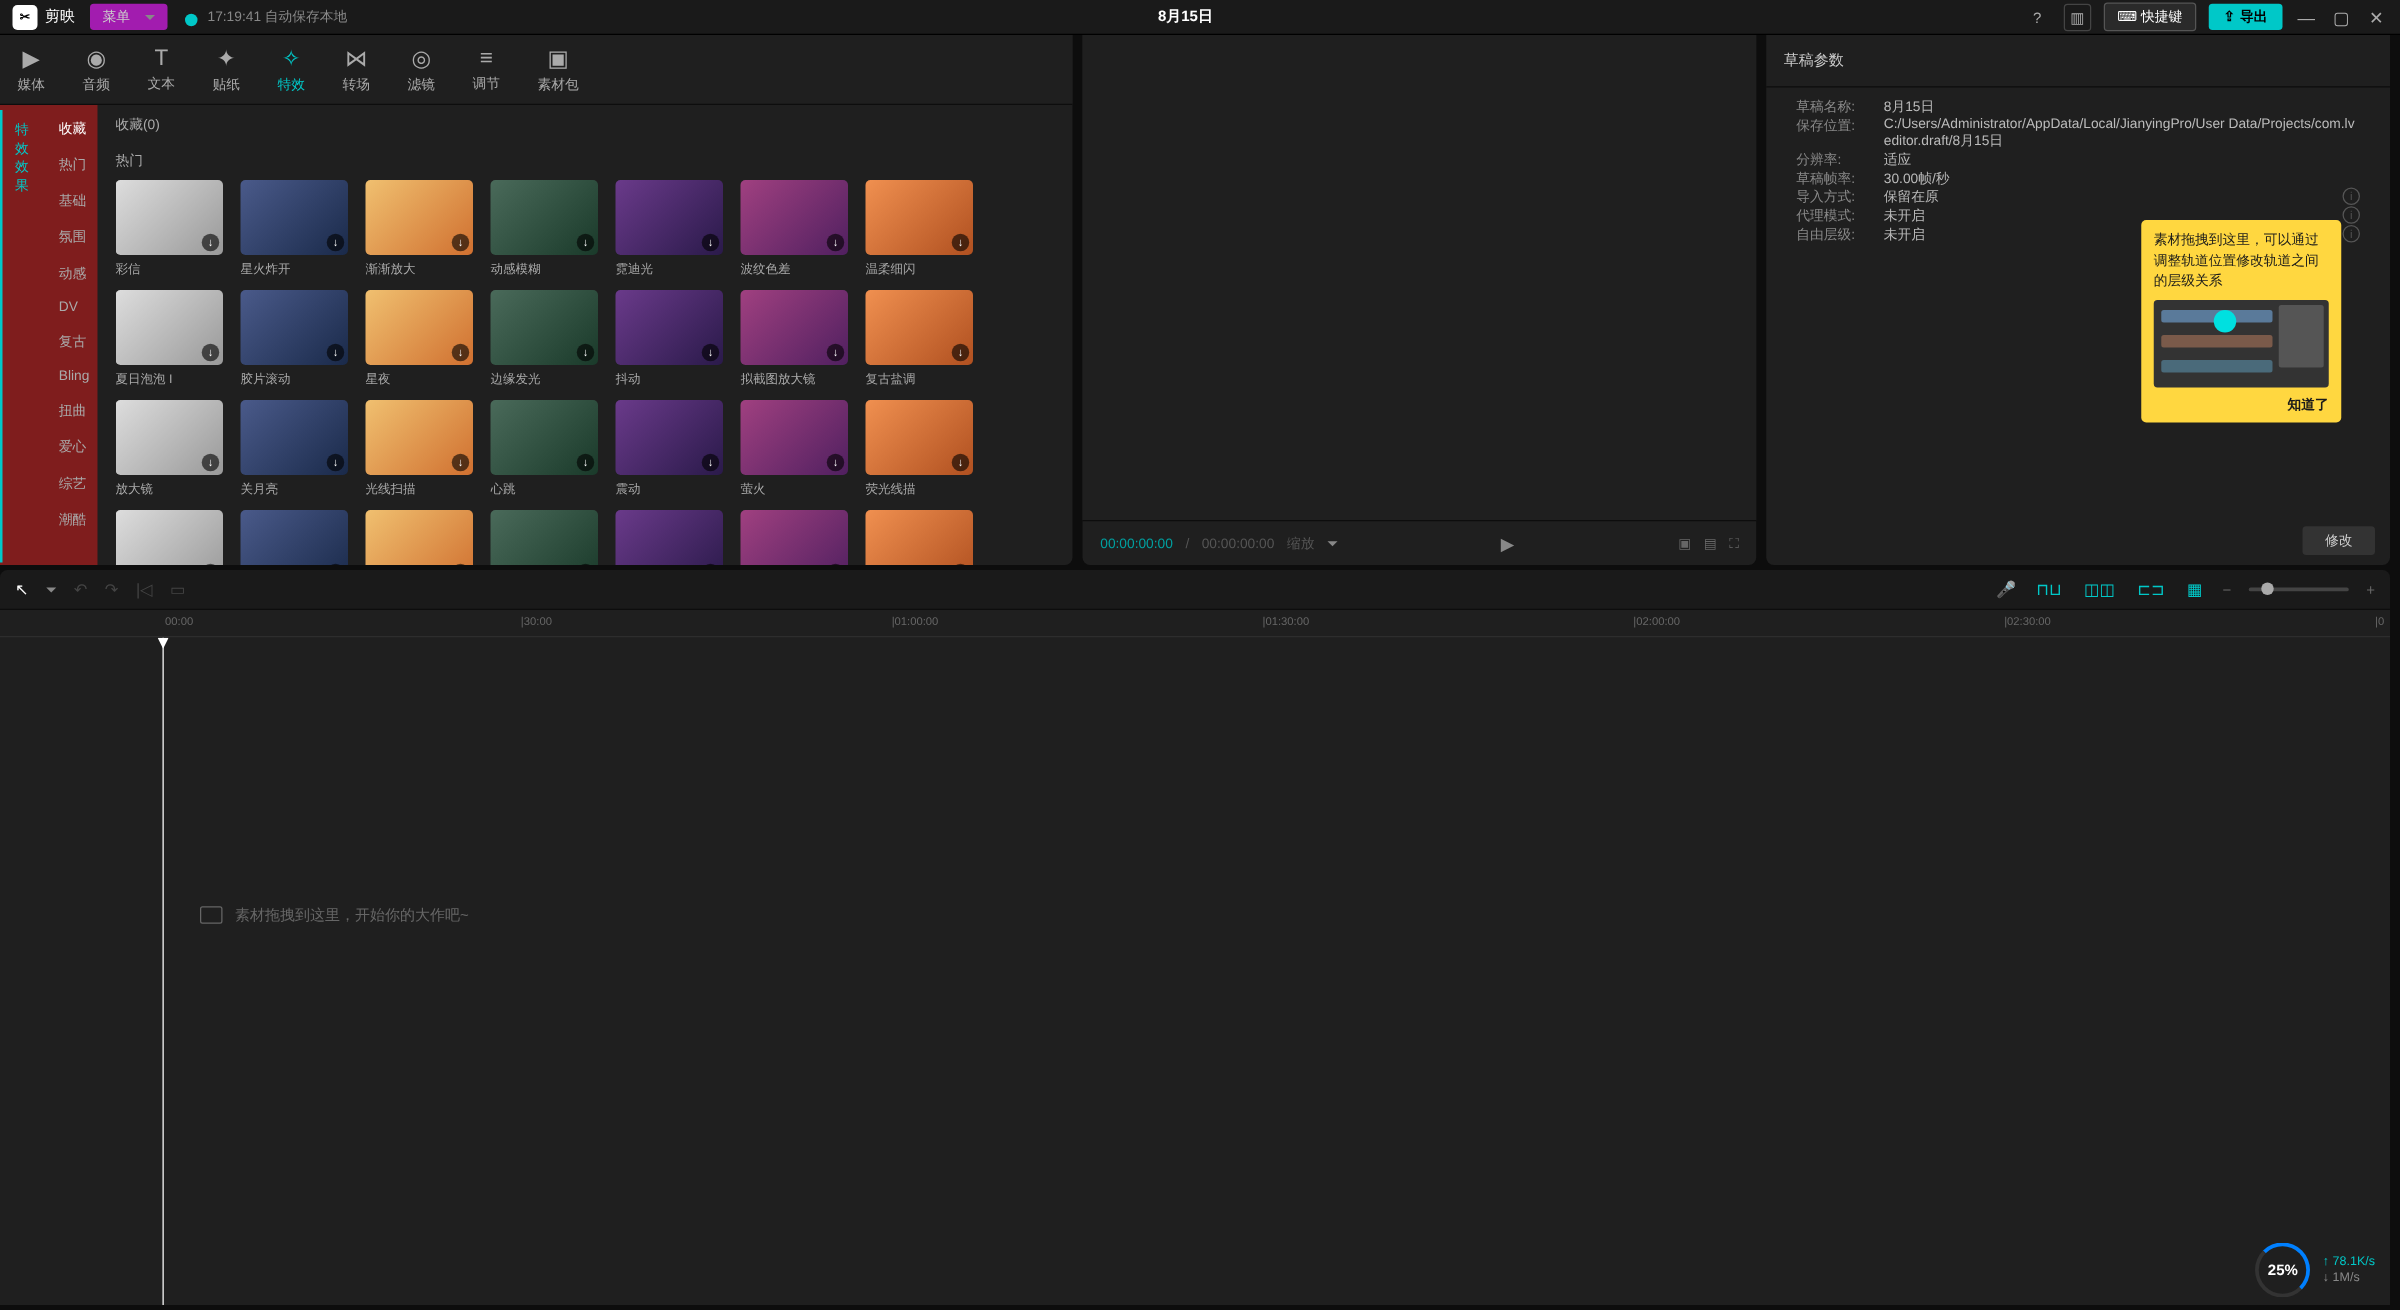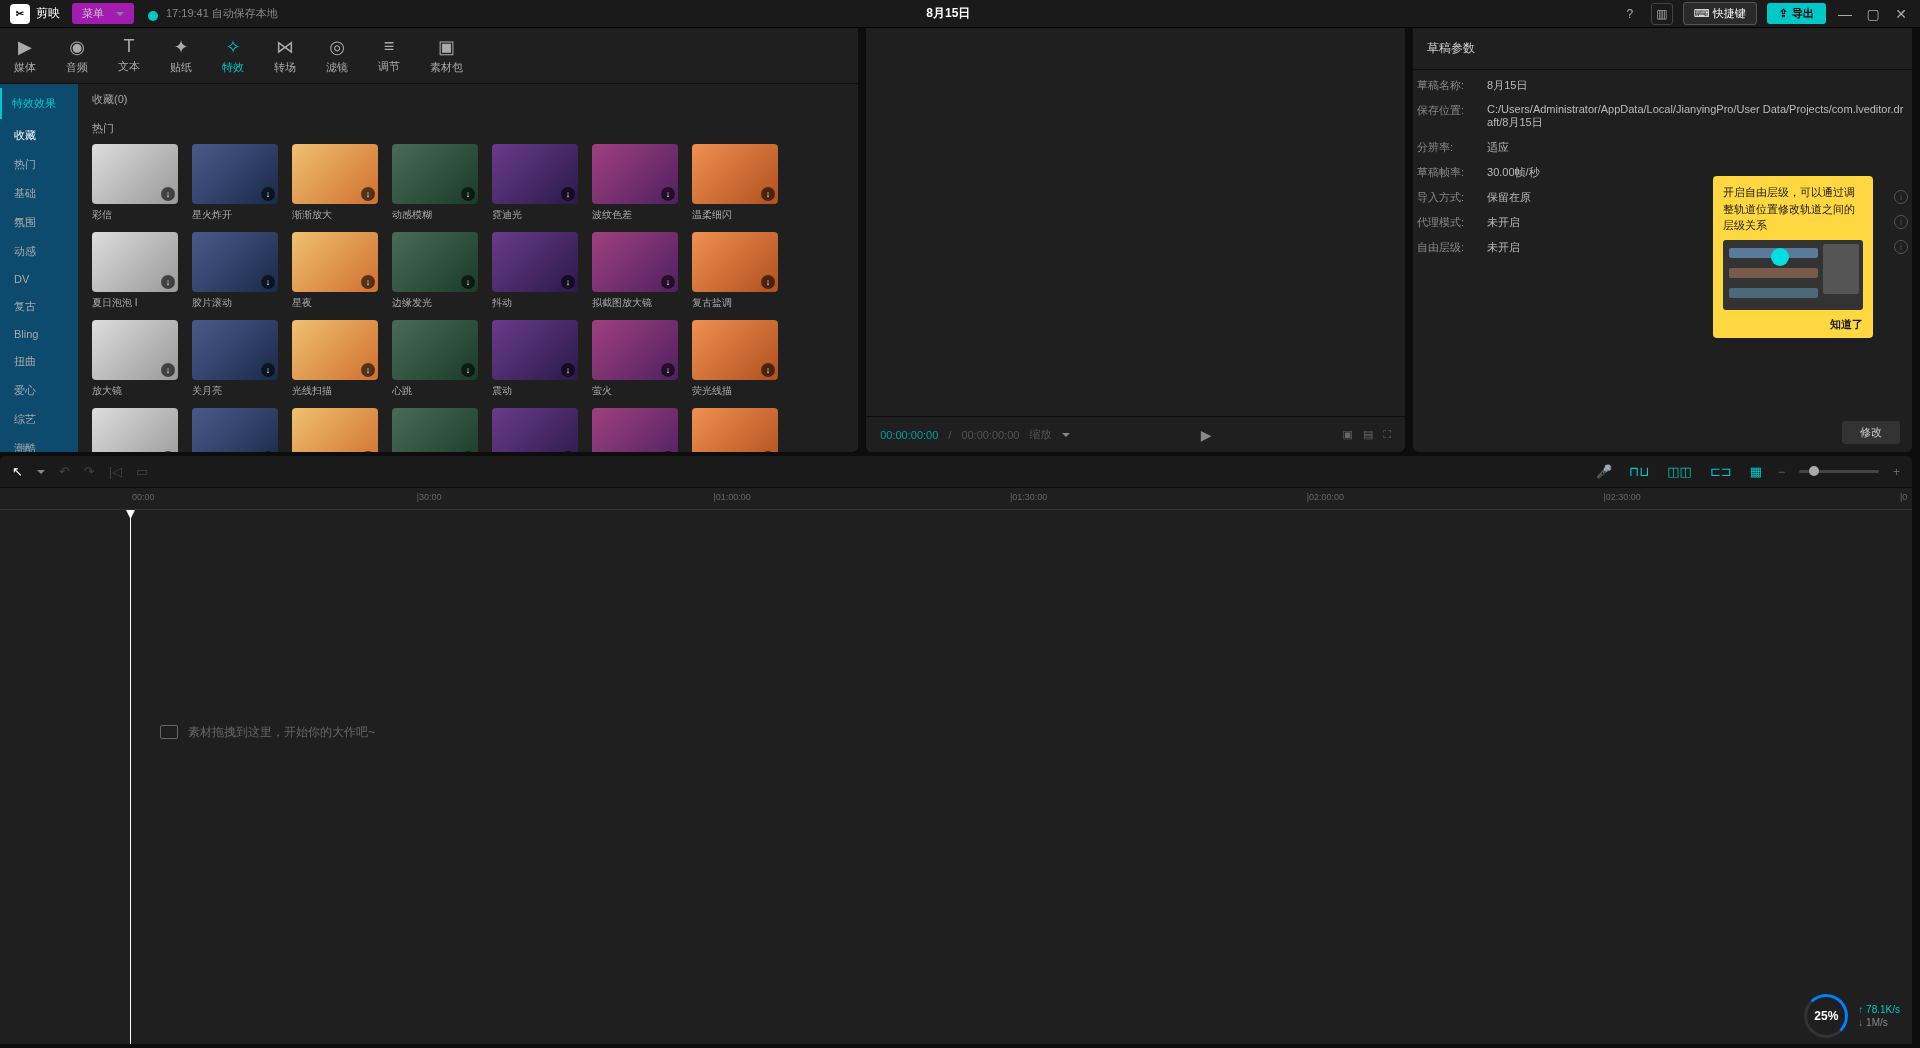--- a/index.html
+++ b/index.html
@@ -21,21 +21,21 @@
 .main-top { display: flex; height: 424px; gap: 8px; padding: 0 8px 0 0; background:#0d0d0d;}
 
 .left-panel { width: 860px; background: #1f1f1f; border-radius: 0 0 6px 6px; display: flex; flex-direction: column; }
 .top-tabs { display: flex; padding: 6px 10px; gap: 22px; border-bottom: 1px solid #0d0d0d; background:#1f1f1f;}
 .top-tab { display: flex; flex-direction: column; align-items: center; gap: 2px; cursor: pointer; color: #aaa; padding:2px 4px;}
 .top-tab.active { color: #00c8c8; }
 .top-tab .tab-icon { font-size: 18px; }
 .top-tab .tab-label { font-size: 11px; }
 
 .panel-body { display: flex; flex: 1; overflow: hidden; }
-.side-tabs { width: 78px; background: #0c4a6e; display: flex; flex-direction: column; padding-top: 4px; }
+.side-tabs { width: 78px; background: #7f1d1d; display: flex; padding-top: 4px; }
 .side-tab-header { color: #00c8c8; font-size: 11px; padding: 8px 10px; border-left: 2px solid #00c8c8; margin-bottom:2px;}
 .side-tab { color: #aaa; font-size: 11px; padding: 7px 14px; cursor: pointer; }
 .side-tab.active { color: #fff; }
 
 .effects-grid { flex: 1; padding: 8px 16px 8px 14px; overflow-y: auto; }
 .section-title { color: #aaa; font-size: 11px; margin-bottom: 8px; }
 .grid { display: flex; flex-wrap: wrap; gap: 14px 14px; margin-bottom: 10px; }
 .effect-item { width: 86px; display: flex; flex-direction: column; gap: 4px; cursor: pointer; }
 .thumb { width: 86px; height: 60px; border-radius: 4px; position: relative; overflow: hidden; }
 .dl-icon { position: absolute; bottom: 3px; right: 3px; width: 14px; height: 14px; background: rgba(0,0,0,0.6); border-radius: 50%; display: flex; align-items: center; justify-content: center; color: #fff; font-size: 9px; }
@@ -44,21 +44,21 @@
 .player-panel { width: 540px; background: #1f1f1f; border-radius: 0 0 6px 6px; display: flex; flex-direction: column; }
 .panel-header { padding: 12px 14px; font-size: 12px; color: #ccc; border-bottom: 1px solid #0d0d0d;}
 .player-area { flex: 1; background: #1f1f1f; }
 .player-controls { height: 36px; display: flex; align-items: center; padding: 0 14px; border-top: 1px solid #0d0d0d; gap: 10px; font-size: 11px; color: #555; }
 .player-controls .time-current{color:#00a0a0;}
 .player-controls .spacer{flex:1;}
 .player-controls .play-btn{color:#888; font-size:14px; cursor:pointer;}
 .player-controls .ctrl-icon{color:#666; cursor:pointer;}
 
 .props-panel { width: 500px; background: #1f1f1f; border-radius: 0 0 6px 6px; display: flex; flex-direction: column; position: relative; }
-.props-list { padding: 8px 4px; display: flex; flex-direction: column; gap: 10px; flex:1;}
+.props-list { padding: 8px 24px; display: flex; flex-direction: column; flex:1;}
 .prop-row { display: flex; align-items: flex-start; font-size: 11px; }
 .prop-label { color: #888; width: 70px; flex-shrink: 0; }
 .prop-value { color: #bbb; flex: 1; word-break: break-all; }
 .prop-info { width:14px; height:14px; border:1px solid #555; border-radius:50%; color:#555; font-size:9px; display:flex; align-items:center; justify-content:center; margin-left:auto; cursor:pointer;}
 .modify-row { padding: 8px 12px; display:flex; justify-content:flex-end;}
 .modify-btn { background: #333; color: #ccc; padding: 4px 18px; border-radius: 3px; font-size: 11px; cursor: pointer; }
 
 .tooltip-card { position: absolute; background: #ffd740; color: #1a1a1a; border-radius: 4px; padding: 8px 10px 6px 10px; width: 160px; z-index: 100; font-size: 11px; line-height: 1.5; }
 .tooltip-card .tt-img{ height:70px; background:#333; border-radius:3px; margin:6px 0; position:relative; overflow:hidden;}
 .tooltip-card .tt-img .bar{position:absolute; height:10px; left:6px; right:45px; border-radius:2px;}
@@ -413,21 +413,21 @@
           <div class="prop-label">自由层级:</div>
           <div class="prop-value">未开启</div>
           <div class="prop-info">i</div>
         </div>
       </div>
     <div class="modify-row">
       <div class="modify-btn">修改</div>
     </div>
 
     <div class="tooltip-card" style="top:148px; left:300px;">
-      <div>开启自由层级，可以通过调整轨道位置修改轨道之间的层级关系</div>
+      <div>素材拖拽到这里，可以通过调整轨道位置修改轨道之间的层级关系</div>
       <div class="tt-img">
         <div class="bar" style="top:8px; background:#5a7a9a;"></div>
         <div class="bar" style="top:28px; background:#7a5a4a;"></div>
         <div class="bar" style="top:48px; background:#4a6a7a;"></div>
         <div class="circ"></div>
         <div style="position:absolute; right:4px; top:4px; width:36px; height:50px; background:#555; border-radius:2px;"></div>
       </div>
       <div class="tt-action">知道了</div>
     </div>
   </div>

